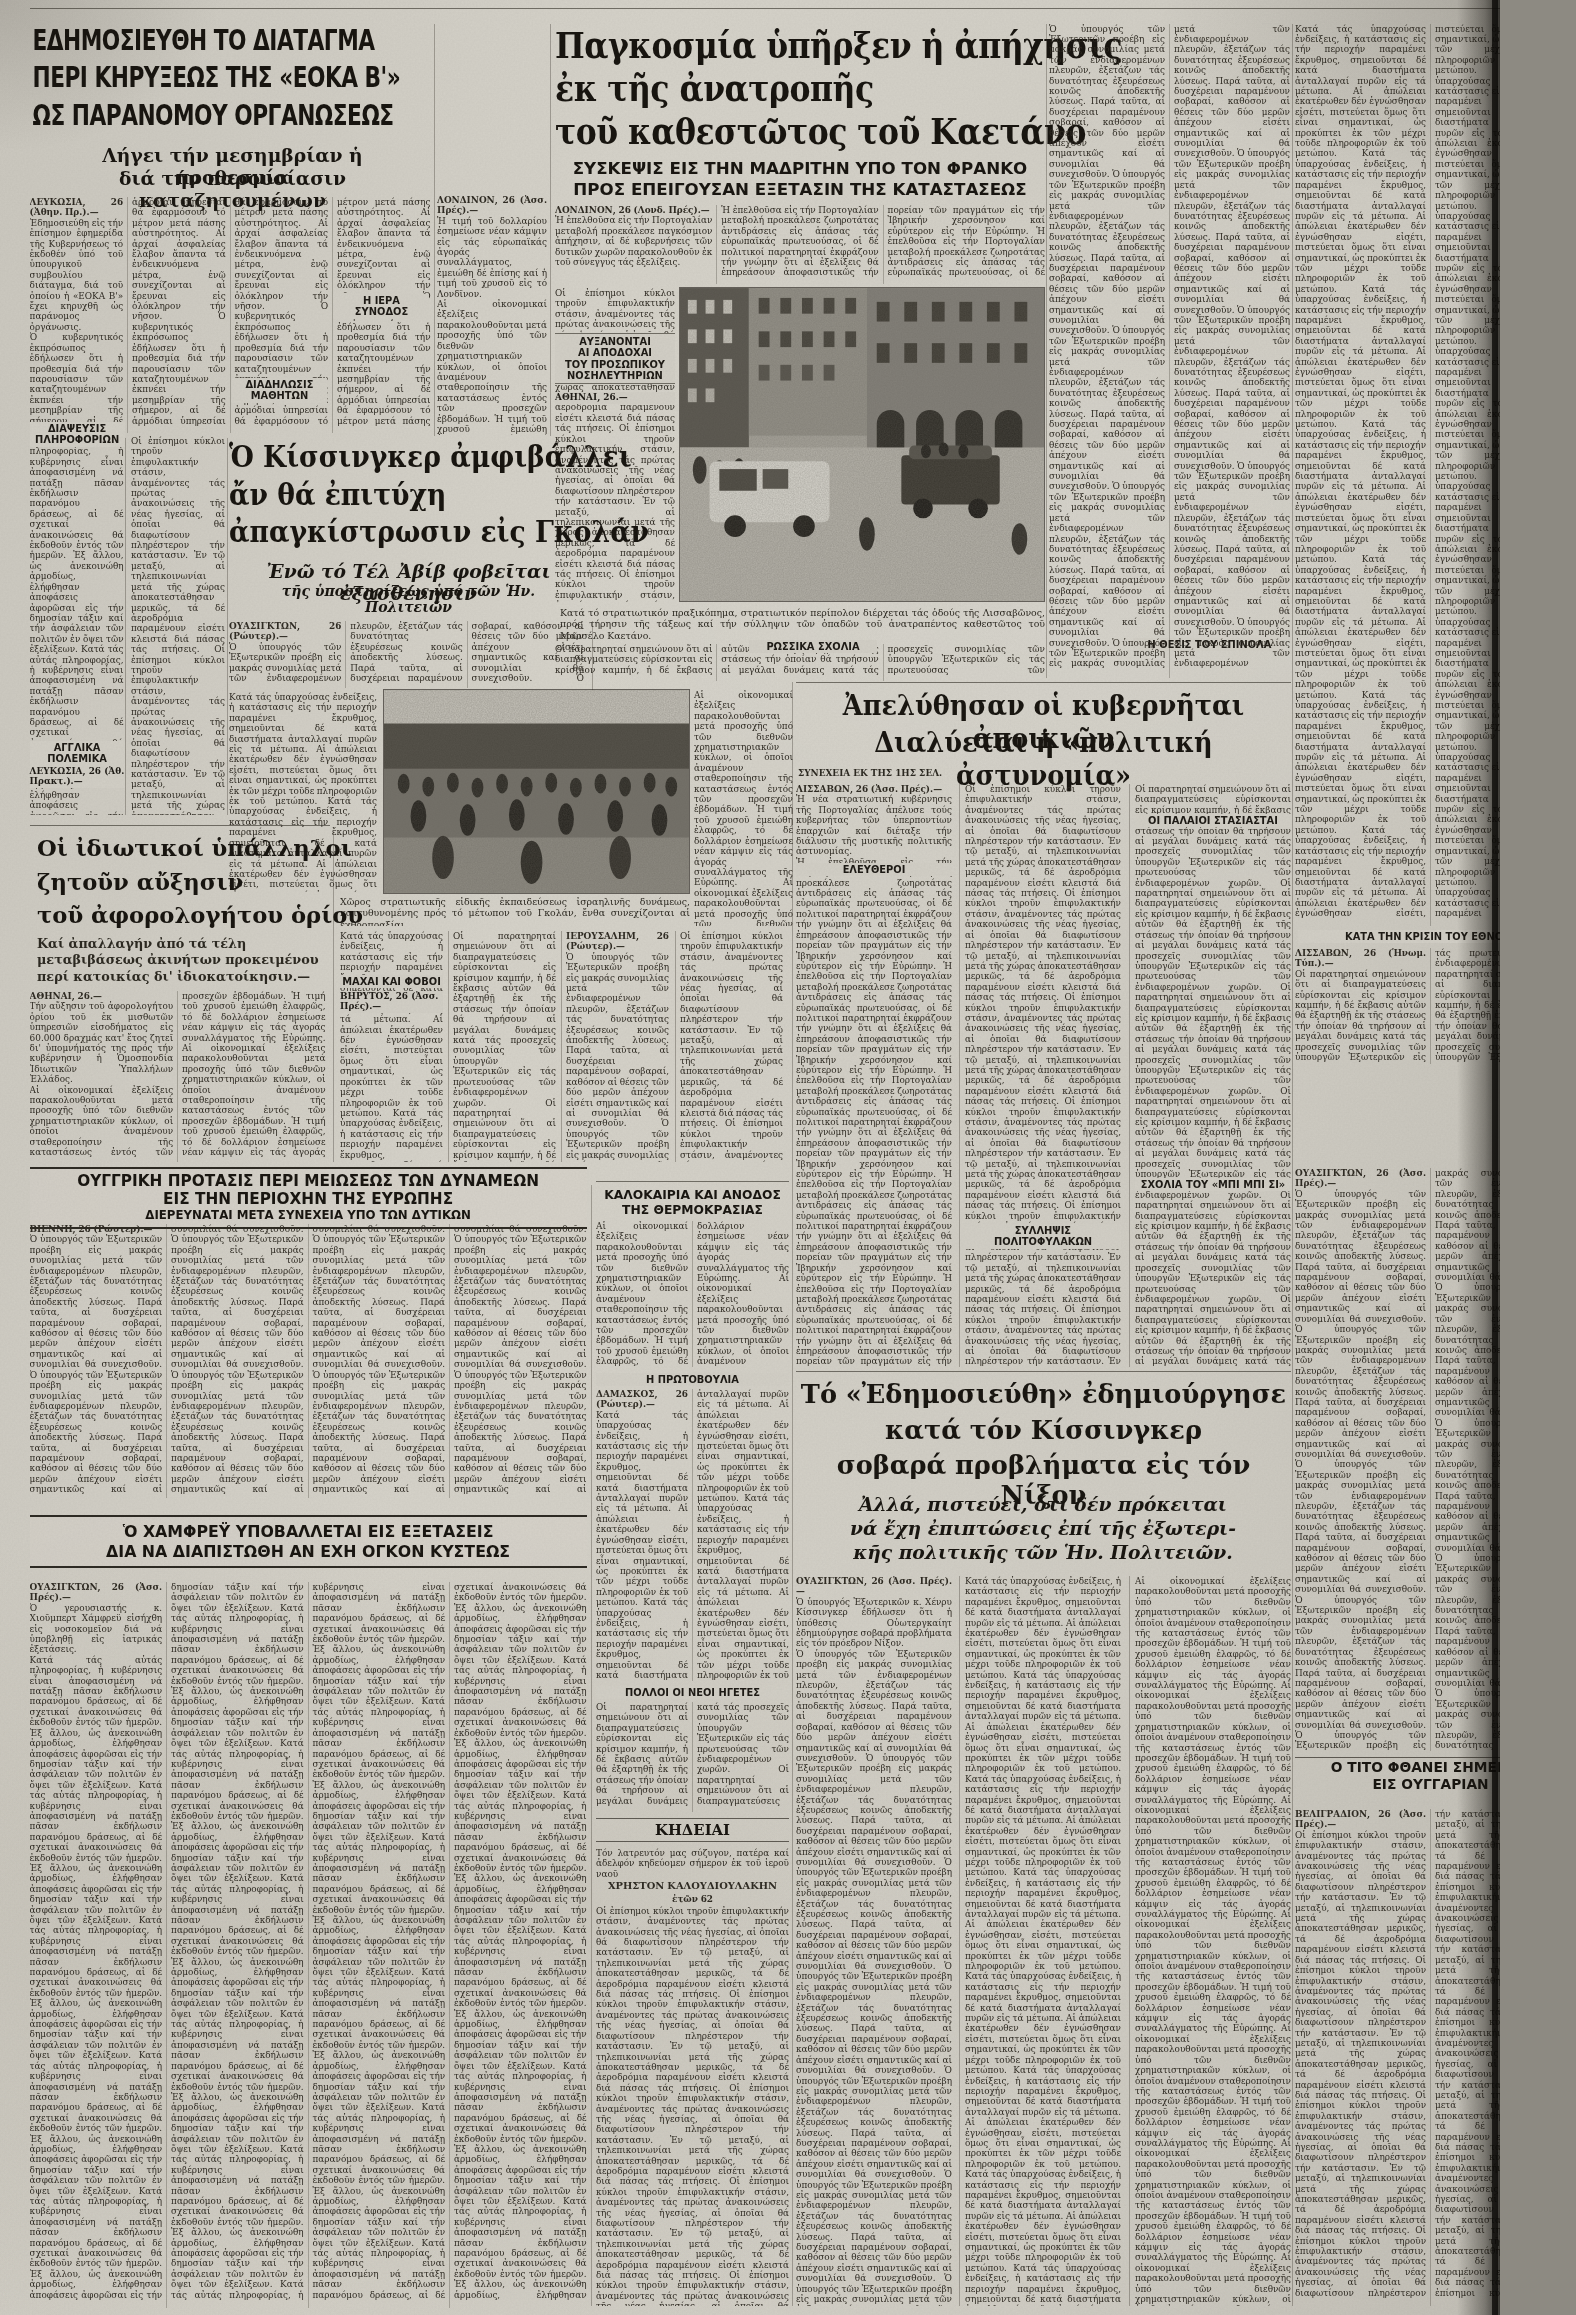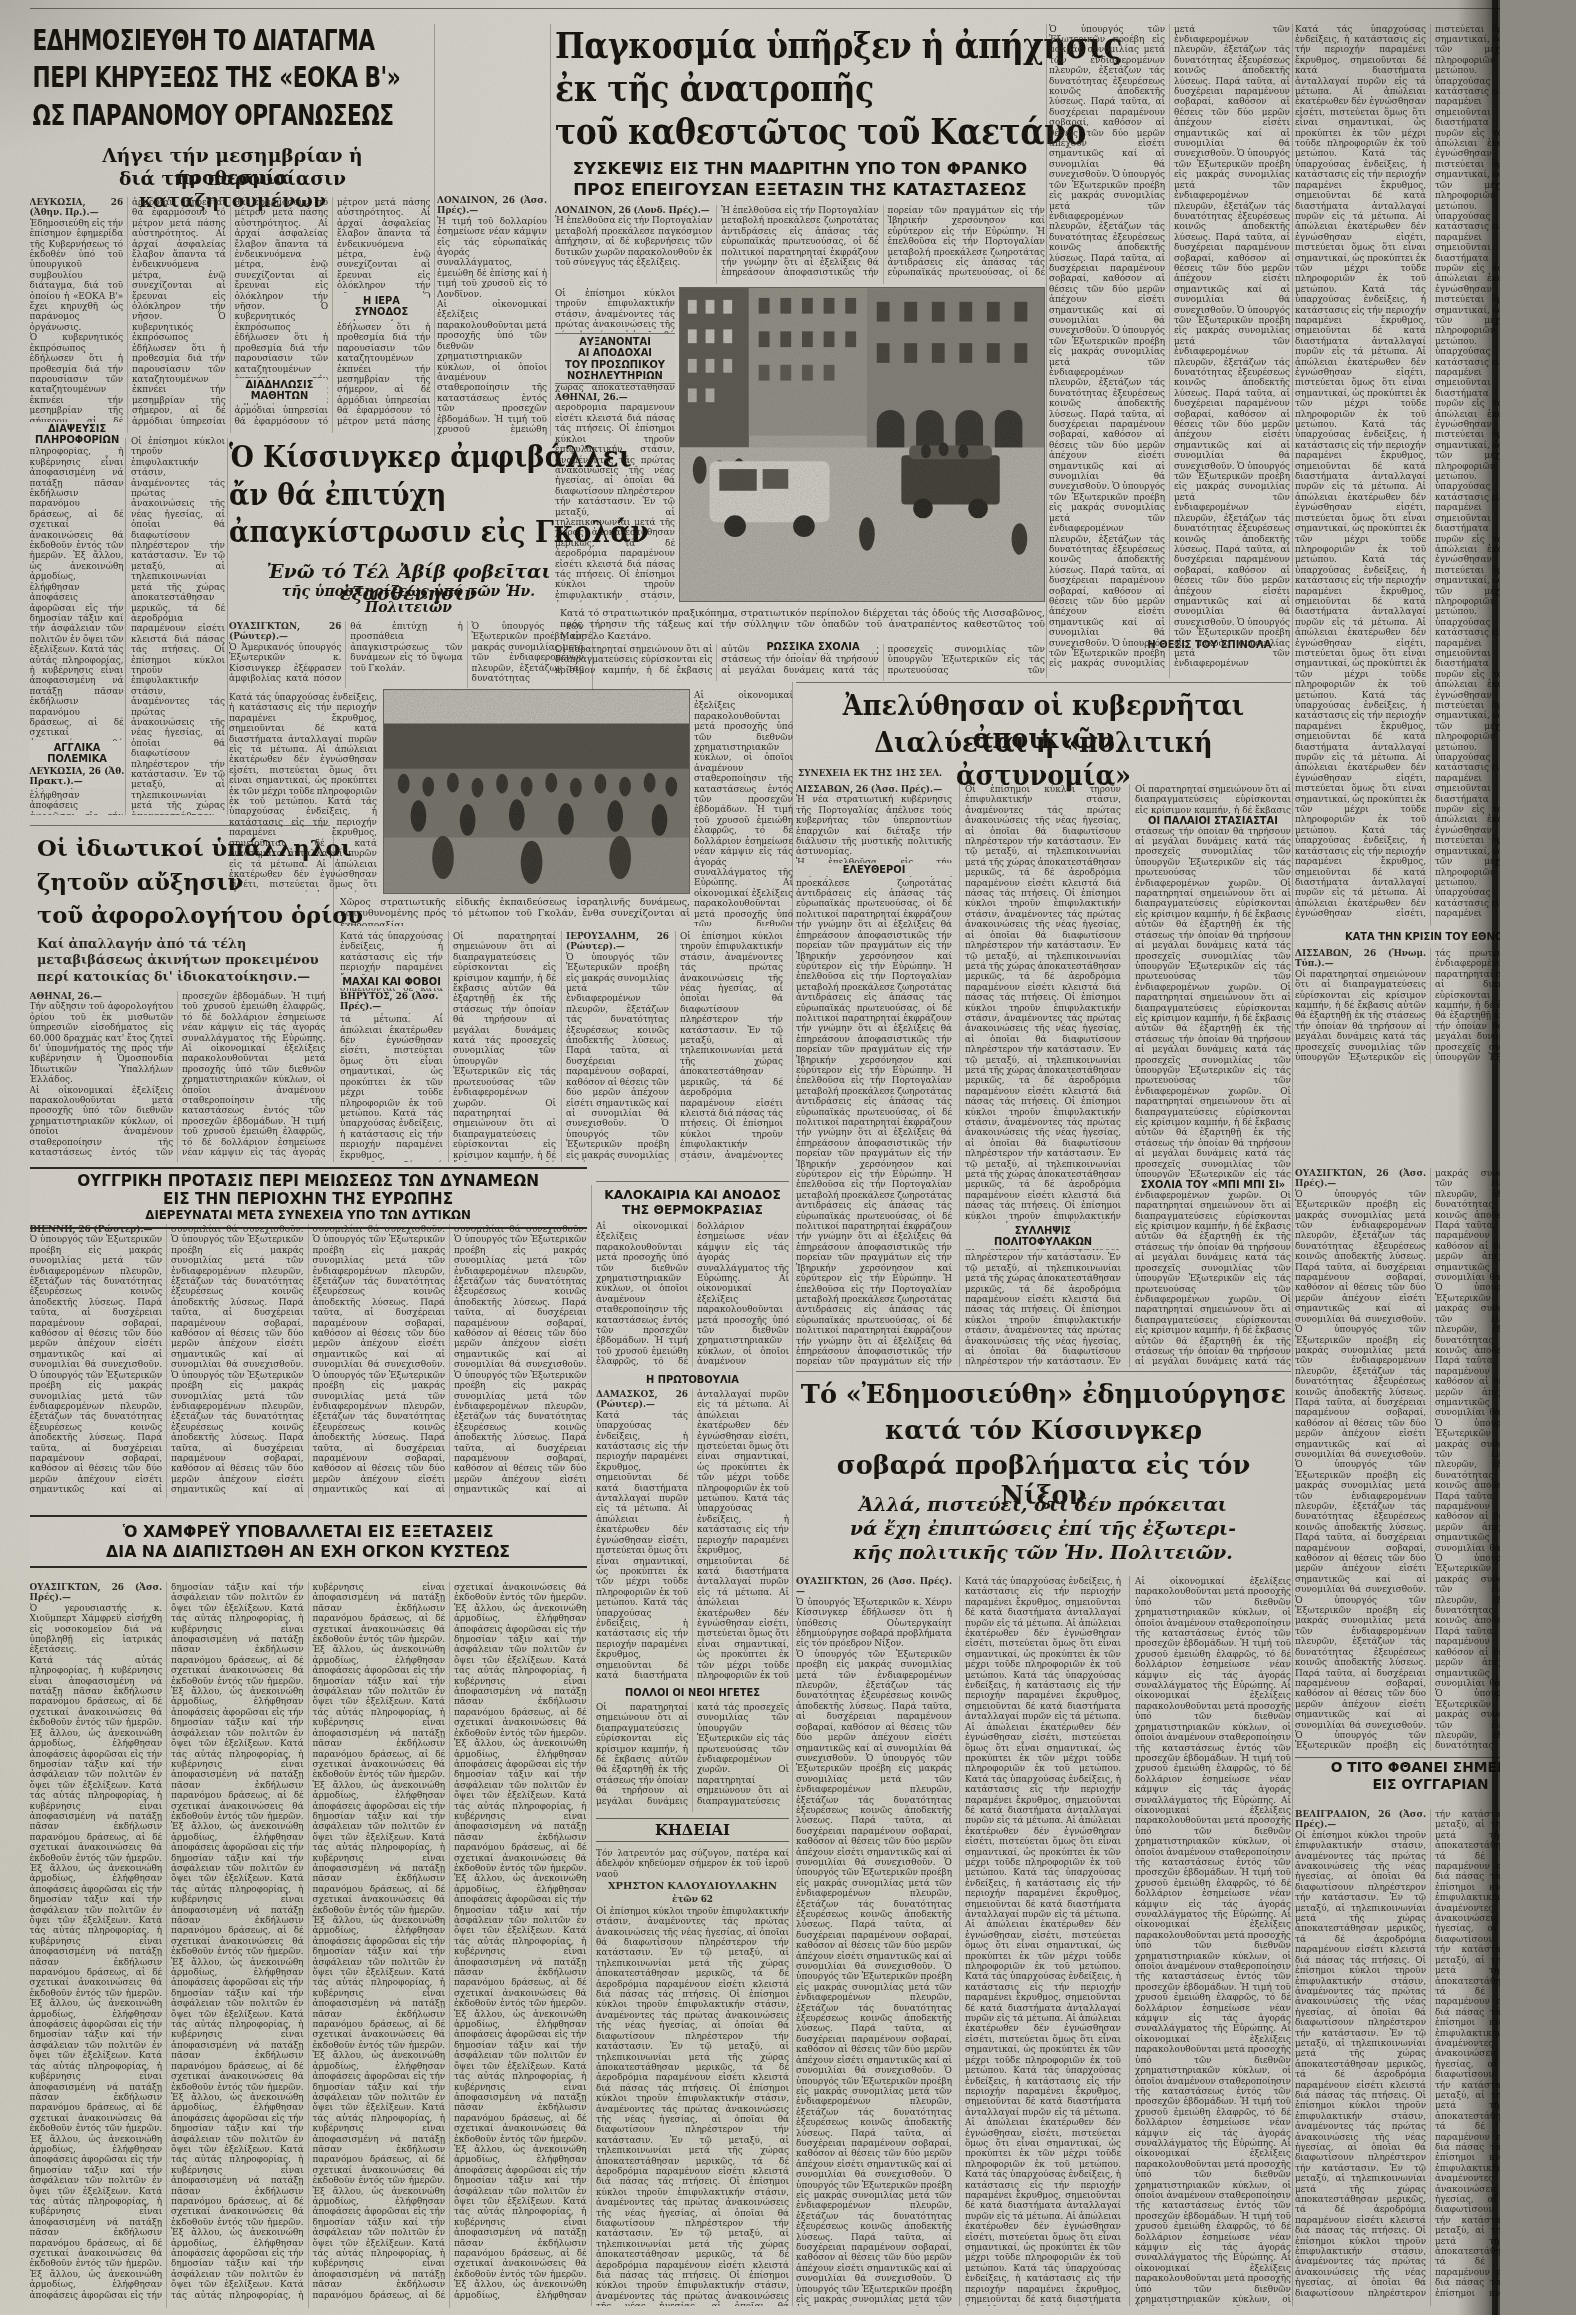--- a/index.html
+++ b/index.html
@@ -188,21 +188,20 @@
   </div>
 
   <div class="blk hl-serif sy11" style="left:229px;top:439px;font-size:26.6px">Ὁ Κίσσινγκερ ἀμφιβάλλει</div>
   <div class="blk hl-serif sy11" style="left:229px;top:477px;font-size:26.6px">ἄν θά ἐπιτύχη</div>
   <div class="blk hl-serif sy11" style="left:229px;top:514px;font-size:26.6px">ἀπαγκίστρωσιν εἰς Γκολάν</div>
   <div class="blk serifhead it" style="left:236px;top:560px;width:345px;font-size:18.7px">Ἐνῶ τό Τέλ Ἀβίβ φοβεῖται ἐξασθένησιν</div>
   <div class="blk serifhead it" style="left:236px;top:583px;width:345px;font-size:14px">τῆς ὑποστηρίξεως ὑπό τῶν Ἡν. Πολιτειῶν</div>
 
   <div class="blk bt c3" style="left:229px;top:621px;width:355px;height:67px">
     <div class="dl">ΟΥΑΣΙΓΚΤΩΝ, 26 (Ρώυτερ).—</div>
-    <div class="lead">Ὁ Ἀμερικανός ὑπουργός Ἐξωτερικῶν κ. Κίσσινγκερ ἐξέφρασεν ἀμφιβολίας κατά πόσον θά ἐπιτύχῃ ἡ προσπάθεια ἀπαγκιστρώσεως τῶν δυνάμεων εἰς τό ὕψωμα τοῦ Γκολάν.</div>
     <div>Ὁ ὑπουργός τῶν Ἐξωτερικῶν προέβη εἰς μακράς συνομιλίας μετά τῶν ἐνδιαφερομένων πλευρῶν, ἐξετάζων τάς δυνατότητας ἐξευρέσεως κοινῶς ἀποδεκτῆς λύσεως. Παρά ταῦτα, αἱ δυσχέρειαι παραμένουν σοβαραί, καθόσον αἱ θέσεις τῶν δύο μερῶν ἀπέχουν εἰσέτι σημαντικῶς καί αἱ συνομιλίαι θά συνεχισθοῦν. Ὁ ὑπουργός τῶν Ἐξωτερικῶν προέβη εἰς μακράς συνομιλίας μετά τῶν ἐνδιαφερομένων πλευρῶν, ἐξετάζων τάς δυνατότητας ἐξευρέσεως κοινῶς ἀποδεκτῆς λύσεως. Παρά ταῦτα, αἱ δυσχέρειαι παραμένουν σοβαραί, καθόσον αἱ θέσεις τῶν δύο μερῶν ἀπέχουν εἰσέτι σημαντικῶς καί αἱ συνομιλίαι θά συνεχισθοῦν.</div>
   </div>
   <div class="blk bt" style="left:229px;top:692px;width:148px;height:200px">
     <div>Κατά τάς ὑπαρχούσας ἐνδείξεις, ἡ κατάστασις εἰς τήν περιοχήν παραμένει ἔκρυθμος, σημειοῦνται δέ κατά διαστήματα ἀνταλλαγαί πυρῶν εἰς τά μέτωπα. Αἱ ἀπώλειαι ἑκατέρωθεν δέν ἐγνώσθησαν εἰσέτι, πιστεύεται ὅμως ὅτι εἶναι σημαντικαί, ὡς προκύπτει ἐκ τῶν μέχρι τοῦδε πληροφοριῶν ἐκ τοῦ μετώπου. Κατά τάς ὑπαρχούσας ἐνδείξεις, ἡ κατάστασις εἰς τήν περιοχήν παραμένει ἔκρυθμος, σημειοῦνται δέ κατά διαστήματα ἀνταλλαγαί πυρῶν εἰς τά μέτωπα. Αἱ ἀπώλειαι ἑκατέρωθεν δέν ἐγνώσθησαν εἰσέτι, πιστεύεται ὅμως ὅτι εἶναι σημαντικαί, ὡς προκύπτει ἐκ τῶν μέχρι τοῦδε πληροφοριῶν ἐκ τοῦ μετώπου. Κατά τάς ὑπαρχούσας ἐνδείξεις, ἡ κατάστασις εἰς τήν περιοχήν παραμένει ἔκρυθμος, σημειοῦνται δέ κατά διαστήματα ἀνταλλαγαί πυρῶν εἰς τά μέτωπα. Αἱ ἀπώλειαι ἑκατέρωθεν δέν ἐγνώσθησαν εἰσέτι, πιστεύεται ὅμως ὅτι εἶναι σημαντικαί, ὡς προκύπτει ἐκ τῶν μέχρι τοῦδε πληροφοριῶν ἐκ τοῦ μετώπου.</div>
   </div>
   <div class="vr" style="left:592px;top:621px;height:271px"></div>
   <div class="blk bt" style="left:694px;top:690px;width:99px;height:236px">
     <div>Αἱ οἰκονομικαί ἐξελίξεις παρακολουθοῦνται μετά προσοχῆς ὑπό τῶν διεθνῶν χρηματιστηριακῶν κύκλων, οἱ ὁποῖοι ἀναμένουν σταθεροποίησιν τῆς καταστάσεως ἐντός τῶν προσεχῶν ἑβδομάδων. Ἡ τιμή τοῦ χρυσοῦ ἐμειώθη ἐλαφρῶς, τό δέ δολλάριον ἐσημείωσε νέαν κάμψιν εἰς τάς ἀγοράς συναλλάγματος τῆς Εὐρώπης. Αἱ οἰκονομικαί ἐξελίξεις παρακολουθοῦνται μετά προσοχῆς ὑπό τῶν διεθνῶν χρηματιστηριακῶν κύκλων, οἱ ὁποῖοι ἀναμένουν σταθεροποίησιν τῆς καταστάσεως ἐντός τῶν προσεχῶν ἑβδομάδων. Ἡ τιμή τοῦ χρυσοῦ ἐμειώθη ἐλαφρῶς, τό δέ δολλάριον ἐσημείωσε νέαν κάμψιν εἰς τάς ἀγοράς συναλλάγματος τῆς Εὐρώπης. Αἱ οἰκονομικαί ἐξελίξεις παρακολουθοῦνται μετά προσοχῆς ὑπό τῶν διεθνῶν χρηματιστηριακῶν κύκλων, οἱ ὁποῖοι ἀναμένουν σταθεροποίησιν τῆς καταστάσεως ἐντός τῶν προσεχῶν ἑβδομάδων. Ἡ τιμή τοῦ χρυσοῦ ἐμειώθη ἐλαφρῶς, τό δέ δολλάριον ἐσημείωσε νέαν κάμψιν εἰς τάς ἀγοράς συναλλάγματος τῆς Εὐρώπης.</div>
   </div>
 

